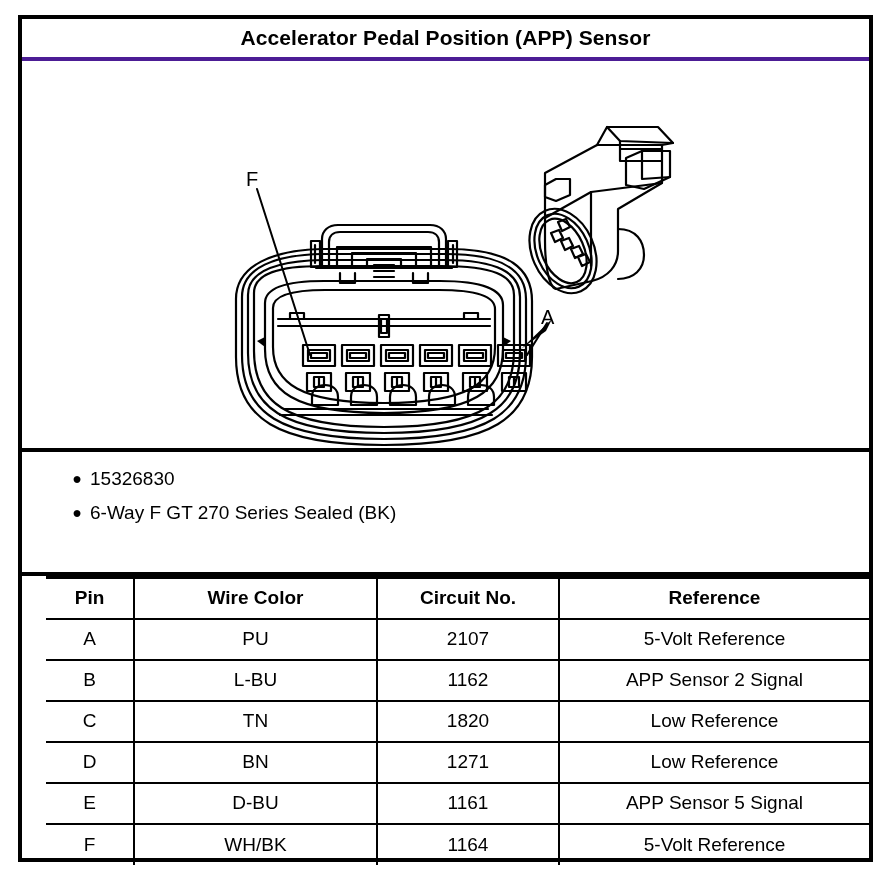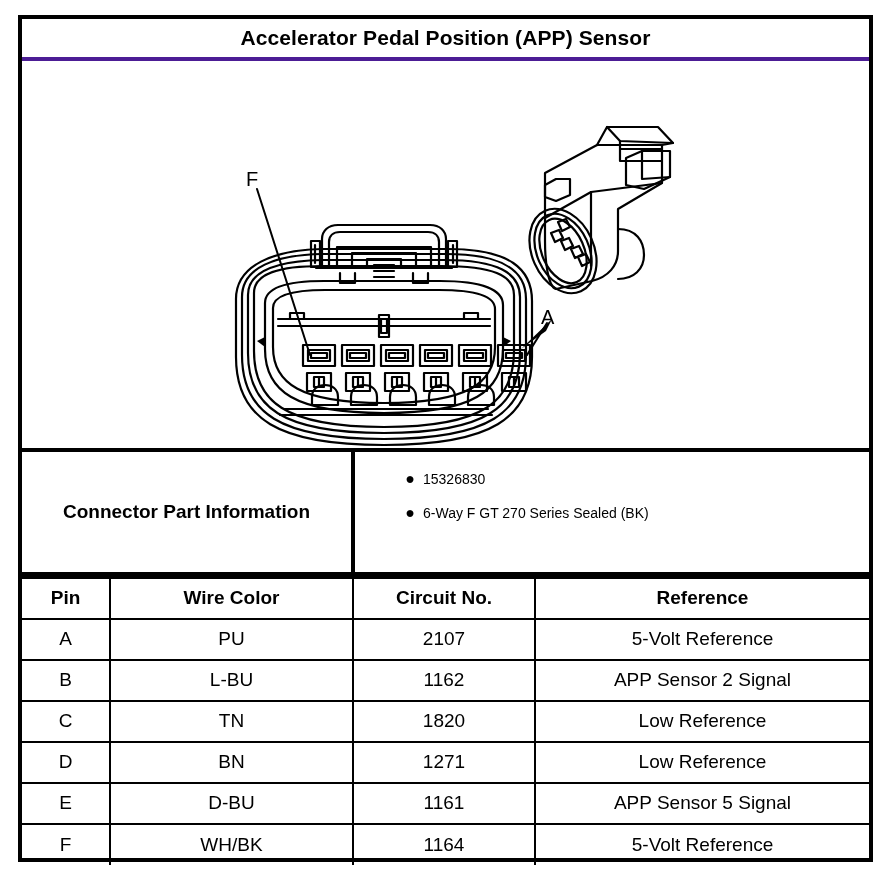--- a/index.html
+++ b/index.html
@@ -113,34 +113,35 @@
   .cpi-bullet {
     width: 60px;
     text-align: right;
     padding-right: 8px;
     font-size: 16px;
     line-height: 26px;
     color: #000000;
     flex: 0 0 auto;
   }
   .cpi-text {
-    font-size: 14px;
+    font-size: 19px;
     line-height: 26px;
     color: #000000;
     white-space: nowrap;
   }
 
   
   #pin-table {
     position: absolute;
     left: 0;
     top: 557px;
     right: 0;
     bottom: 0;
     box-sizing: border-box;
+    padding-left: 24px;
   }
   table.pins {
     width: 100%;
     height: 100%;
     border-collapse: collapse;
     table-layout: fixed;
   }
   table.pins th,
   table.pins td {
     border: 2px solid #000000;
@@ -336,23 +337,20 @@
           </g>
           <path d="M499 288 L530 258 L524 270 Z" fill="#000000" stroke="none"></path>
         </g>
       </svg>
 
       <div class="callout-label" id="callout-f">F</div>
       <div class="callout-label" id="callout-a">A</div>
     </div>
 
     <div id="cpi-row">
-      <div id="cpi-label-cell">
-        <div id="cpi-label-text">Connector Part Information</div>
-      </div>
       <div id="cpi-list-cell">
         <div class="cpi-item">
           <span class="cpi-bullet">●</span>
           <span class="cpi-text">15326830</span>
         </div>
         <div class="cpi-item">
           <span class="cpi-bullet">●</span>
           <span class="cpi-text">6-Way F GT 270 Series Sealed (BK)</span>
         </div>
       </div>

